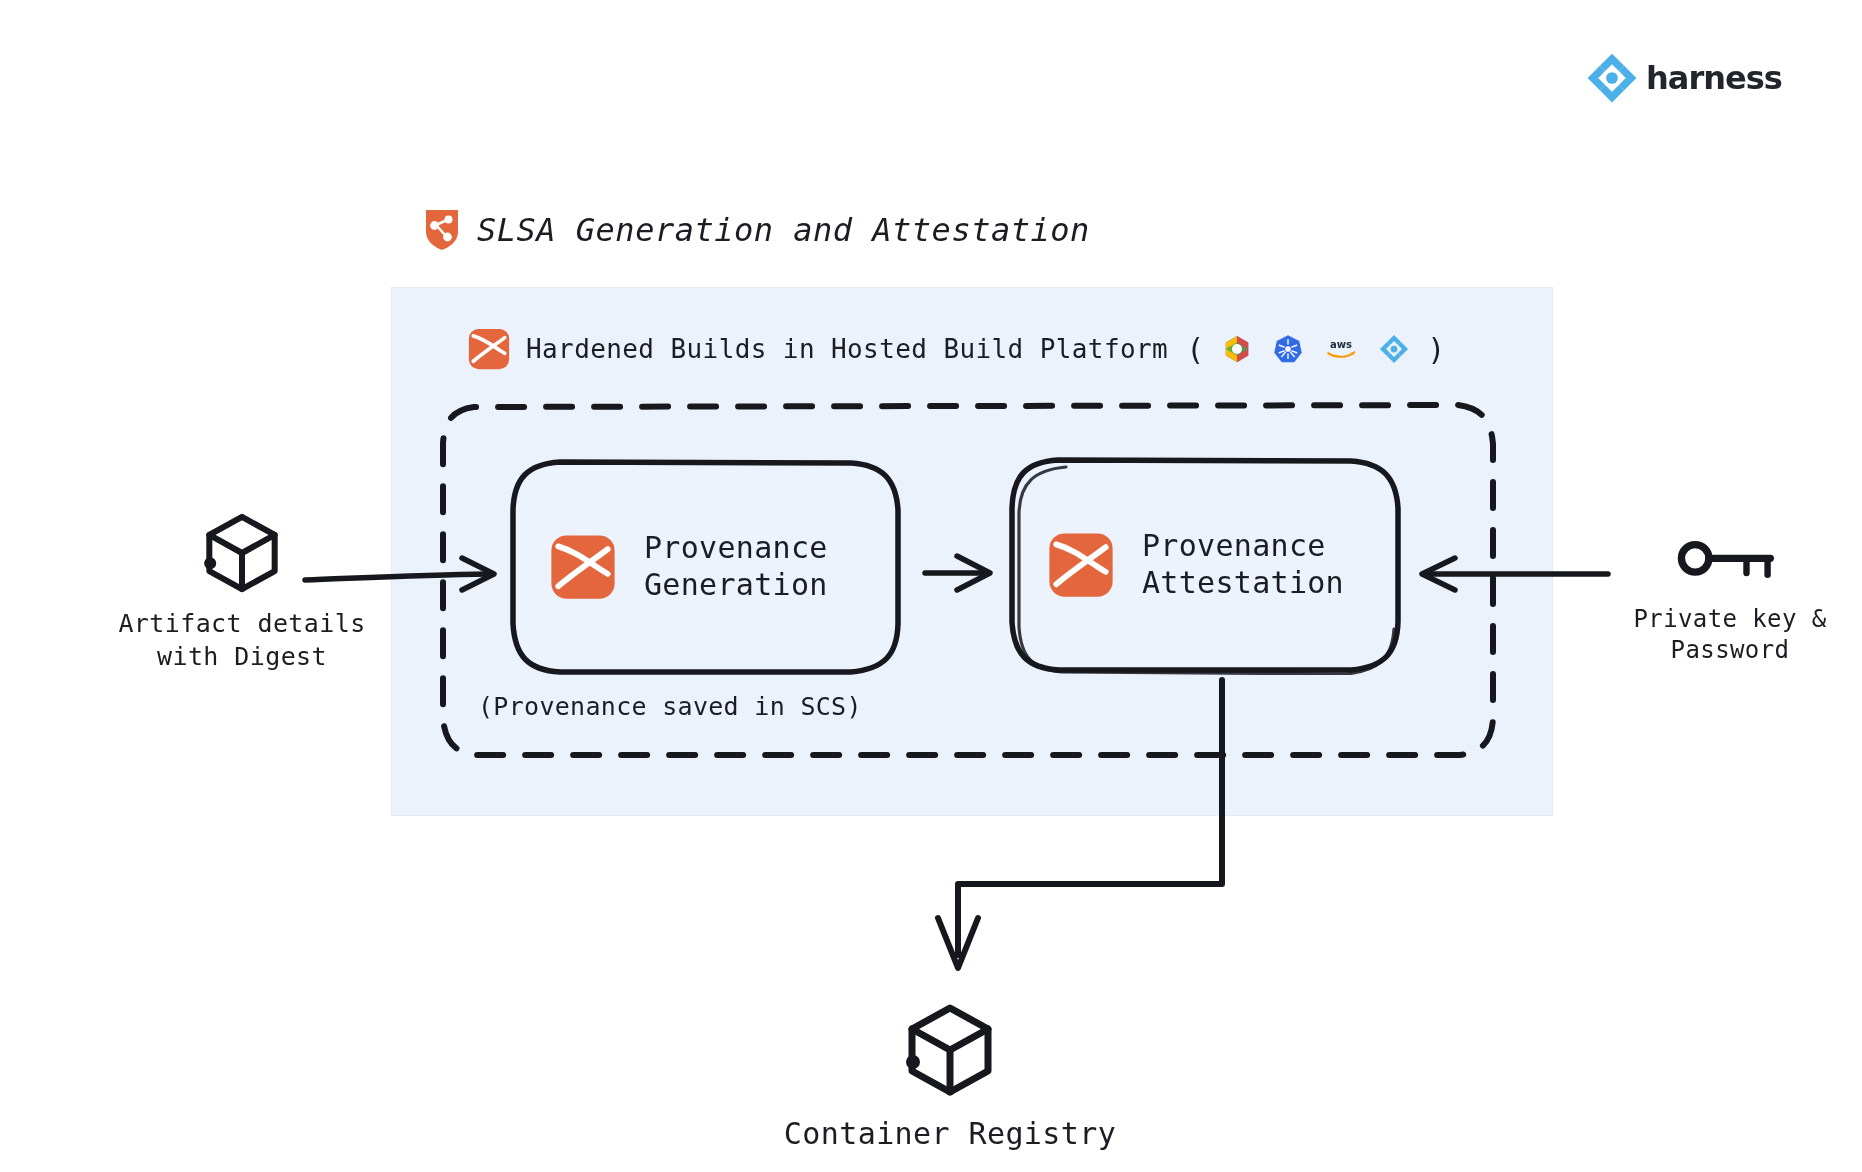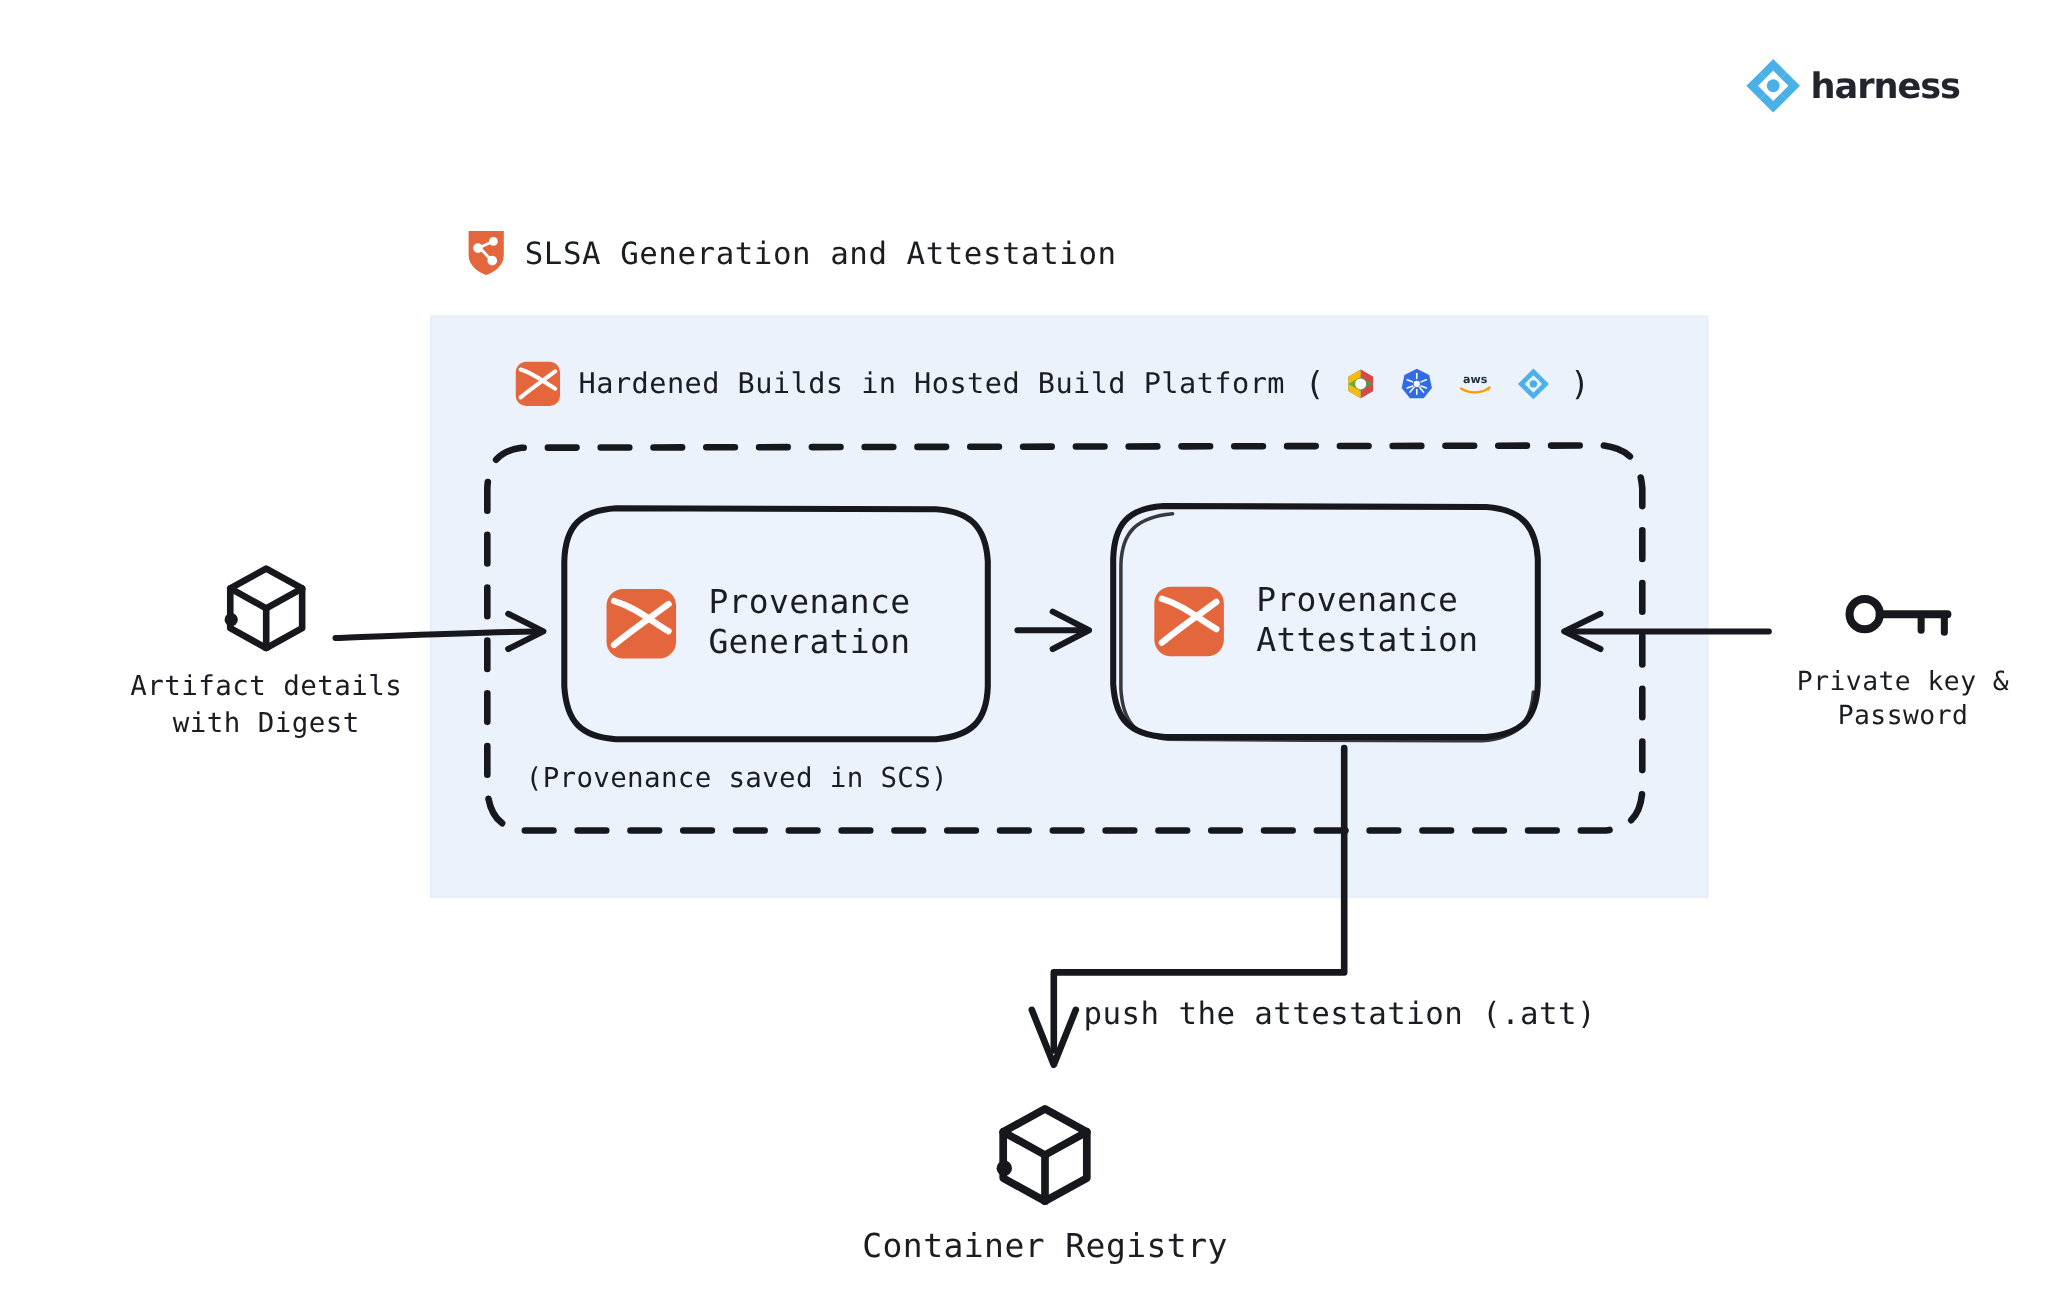--- a/index.html
+++ b/index.html
@@ -39,24 +39,25 @@
   
   #slsa-title {
     position: absolute;
     left: 424px;
     top: 208px;
     display: flex;
     align-items: center;
     gap: 17px;
   }
   #slsa-title .title-text {
-    font-size: 28px;
+    font-size: 32px;
     letter-spacing: 0.5px;
     color: #1b1d22;
     white-space: nowrap;
+    font-style: italic;
   }
   
   #platform-panel {
     position: absolute;
     left: 391px;
     top: 287px;
     width: 1162px;
     height: 529px;
     background: #EBF2FC;
     border: 1px solid #e3ebf7;
@@ -353,21 +354,20 @@
           <path d="M50 8 L88 29 L88 71 L50 92 L12 71 L12 29 Z"></path>
           <path d="M12 29 L50 50 L88 29"></path>
           <path d="M50 50 L50 92"></path>
         </g>
         <circle cx="13" cy="62" r="7" fill="#16181d"></circle>
       </svg>
     </div>
     <div class="node-caption">Container Registry</div>
   </div>
 
-  <div id="push-label">push the attestation (.att)</div>
 
   <svg class="arrow-layer" viewBox="0 0 1862 1172">
     <g stroke="#16181d" fill="none" stroke-width="5.5" stroke-linecap="round" stroke-linejoin="round">
 
       <g>
         <path d="M305 580 C360 578 420 575 488 574"></path>
         <path d="M462 558 L494 574 L462 590"></path>
       </g>
 
       <g>

